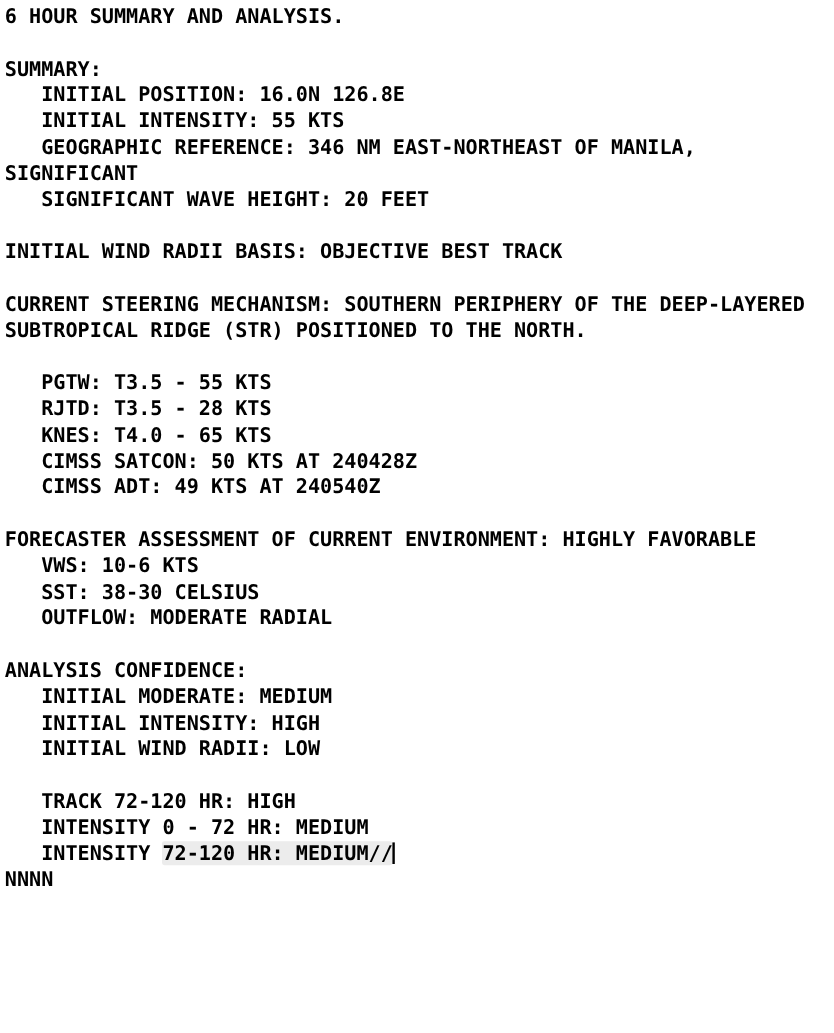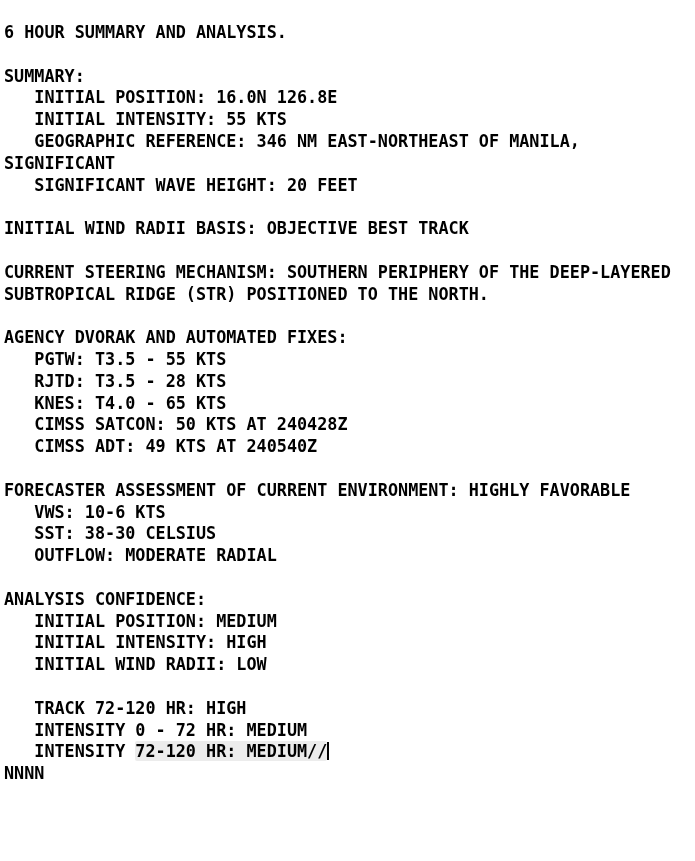--- a/index.html
+++ b/index.html
@@ -17,21 +17,20 @@
   .editor {
     position: absolute;
     top: 3px;
     left: 4px;
     right: 0;
     font-family: "DejaVu Sans Mono", "Liberation Mono", monospace;
     font-weight: bold;
     font-size: 16.8px;
     color: #000000;
     cursor: text;
-    margin-top: 19px;
   }
   .line {
     height: 21.8px;
     line-height: 21.8px;
     white-space: pre;
   }
   .hl {
     background: #ececec;
     border-radius: 2px;
   }
@@ -56,34 +55,33 @@
     <div class="line">   INITIAL INTENSITY: 55 KTS</div>
     <div class="line">   GEOGRAPHIC REFERENCE: 346 NM EAST-NORTHEAST OF MANILA,</div>
     <div class="line">SIGNIFICANT</div>
     <div class="line">   SIGNIFICANT WAVE HEIGHT: 20 FEET</div>
     <div class="line"></div>
     <div class="line">INITIAL WIND RADII BASIS: OBJECTIVE BEST TRACK</div>
     <div class="line"></div>
     <div class="line">CURRENT STEERING MECHANISM: SOUTHERN PERIPHERY OF THE DEEP-LAYERED</div>
     <div class="line">SUBTROPICAL RIDGE (STR) POSITIONED TO THE NORTH.</div>
     <div class="line"></div>
-    <div class="line">AGENCY DVORAK AND AUTOMATED FIXES:</div>
     <div class="line">   PGTW: T3.5 - 55 KTS</div>
     <div class="line">   RJTD: T3.5 - 28 KTS</div>
     <div class="line">   KNES: T4.0 - 65 KTS</div>
     <div class="line">   CIMSS SATCON: 50 KTS AT 240428Z</div>
     <div class="line">   CIMSS ADT: 49 KTS AT 240540Z</div>
     <div class="line"></div>
     <div class="line">FORECASTER ASSESSMENT OF CURRENT ENVIRONMENT: HIGHLY FAVORABLE</div>
     <div class="line">   VWS: 10-6 KTS</div>
     <div class="line">   SST: 38-30 CELSIUS</div>
     <div class="line">   OUTFLOW: MODERATE RADIAL</div>
     <div class="line"></div>
     <div class="line">ANALYSIS CONFIDENCE:</div>
-    <div class="line">   INITIAL POSITION: MEDIUM</div>
+    <div class="line">   INITIAL MODERATE: MEDIUM</div>
     <div class="line">   INITIAL INTENSITY: HIGH</div>
     <div class="line">   INITIAL WIND RADII: LOW</div>
     <div class="line"></div>
     <div class="line">   TRACK 72-120 HR: HIGH</div>
     <div class="line">   INTENSITY 0 - 72 HR: MEDIUM</div>
     <div class="line"><span>   INTENSITY </span><span class="hl">72-120 HR: MEDIUM//</span><span class="caret"></span></div>
     <div class="line">NNNN</div>
   </div>
 </div>
 

